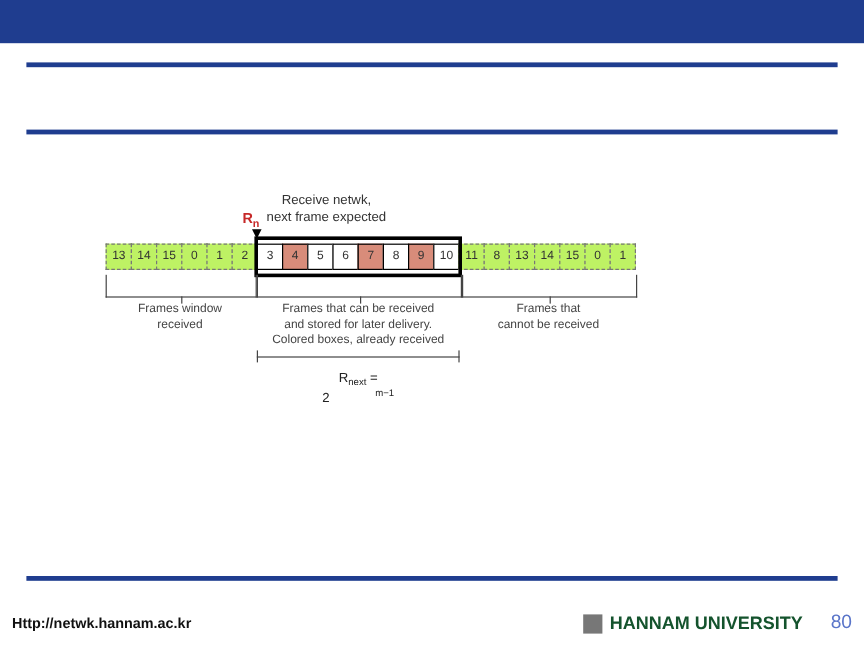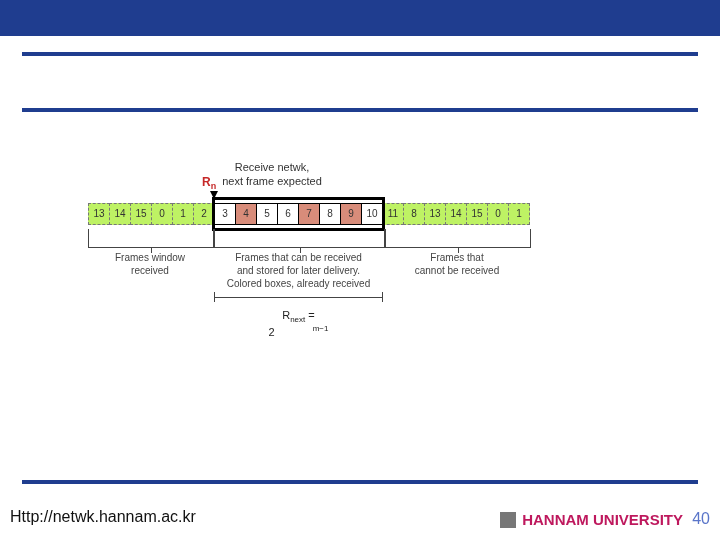--- a/index.html
+++ b/index.html
@@ -179,33 +179,33 @@
     width: 100%;
     height: 48px;
     background: #fff;
   }
   .url {
     position: absolute;
     left: 10px;
     bottom: 14px;
     font-family: Arial, Helvetica, sans-serif;
     font-style: normal;
-    font-weight: normal;
-    font-size: 16px;
+    font-weight: bold;
+    font-size: 12px;
     color: #111;
   }
   .uni {
     position: absolute;
-    right: 37px;
+    right: 51px;
     bottom: 12px;
     font-family: Arial, Helvetica, sans-serif;
     font-style: normal;
     font-weight: bold;
     font-size: 15px;
-    color: #be185d;
+    color: #14532d;
     display: flex;
     align-items: center;
     gap: 6px;
   }
   .logo {
     width: 16px; height: 16px;
     background: #777;
     display: inline-block;
   }
   .pagenum {
@@ -298,16 +298,16 @@
   </div>
 
   <div class="rule bottom"></div>
 
   <div class="bottombar">
     <div class="url">Http://netwk.hannam.ac.kr</div>
     <div class="uni">
       <span class="logo"></span>
       <span>HANNAM  UNIVERSITY</span>
     </div>
-    <div class="pagenum">40</div>
+    <div class="pagenum">80</div>
   </div>
 
 </div>
 
 </body></html>

